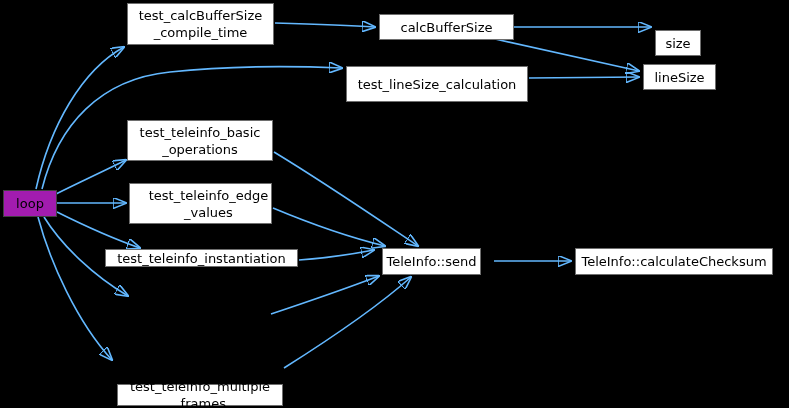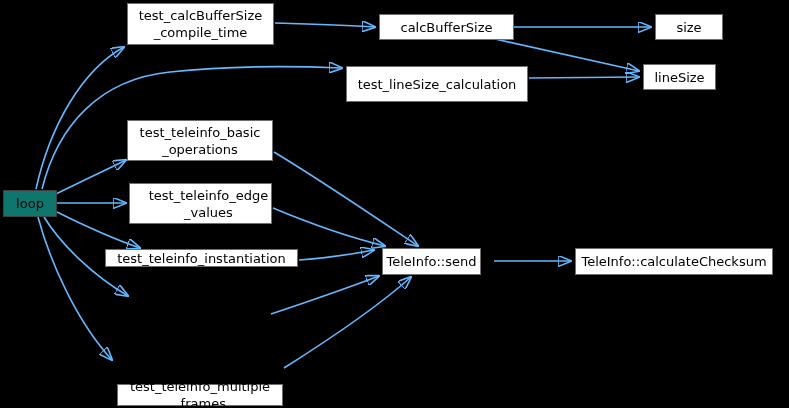--- a/index.html
+++ b/index.html
@@ -27,21 +27,21 @@
     font-size: 13px;
     line-height: 17px;
     display: flex;
     align-items: center;
     justify-content: center;
     text-align: center;
     white-space: pre-line;
     cursor: pointer;
   }
   .node.current {
-    background: #0f766e;
+    background: #a21caf;
     border-color: #404040;
     cursor: default;
     text-align: right;
   }
 </style>
 </head>
 <body>
 
 <div class="stage">
 
@@ -70,21 +70,21 @@
     <path d="M 494 261 L 571 261" marker-end="url(#arrow)"></path>
   </svg>
 
   <div class="node current" style="left:3px; top:190px; width:54px; height:27px;">loop</div>
 
   <div class="node" style="left:127px; top:3px; width:147px; height:42px;">test_calcBufferSize
 _compile_time</div>
 
   <div class="node" style="left:379px; top:14px; width:135px; height:26px;">calcBufferSize</div>
 
-  <div class="node" style="left:655px; top:14px; width:68px; height:26px;">size</div>
+  <div class="node" style="left:655px; top:30px; width:46px; height:26px;">size</div>
 
   <div class="node" style="left:346px; top:66px; width:182px; height:36px;">test_lineSize_calculation</div>
 
   <div class="node" style="left:643px; top:64px; width:73px; height:26px;">lineSize</div>
 
   <div class="node" style="left:127px; top:120px; width:146px; height:41px;">test_teleinfo_basic
 _operations</div>
 
   <div class="node" style="left:129px; top:183px; width:143px; height:41px;padding-left:16px;">test_teleinfo_edge
 _values</div>

